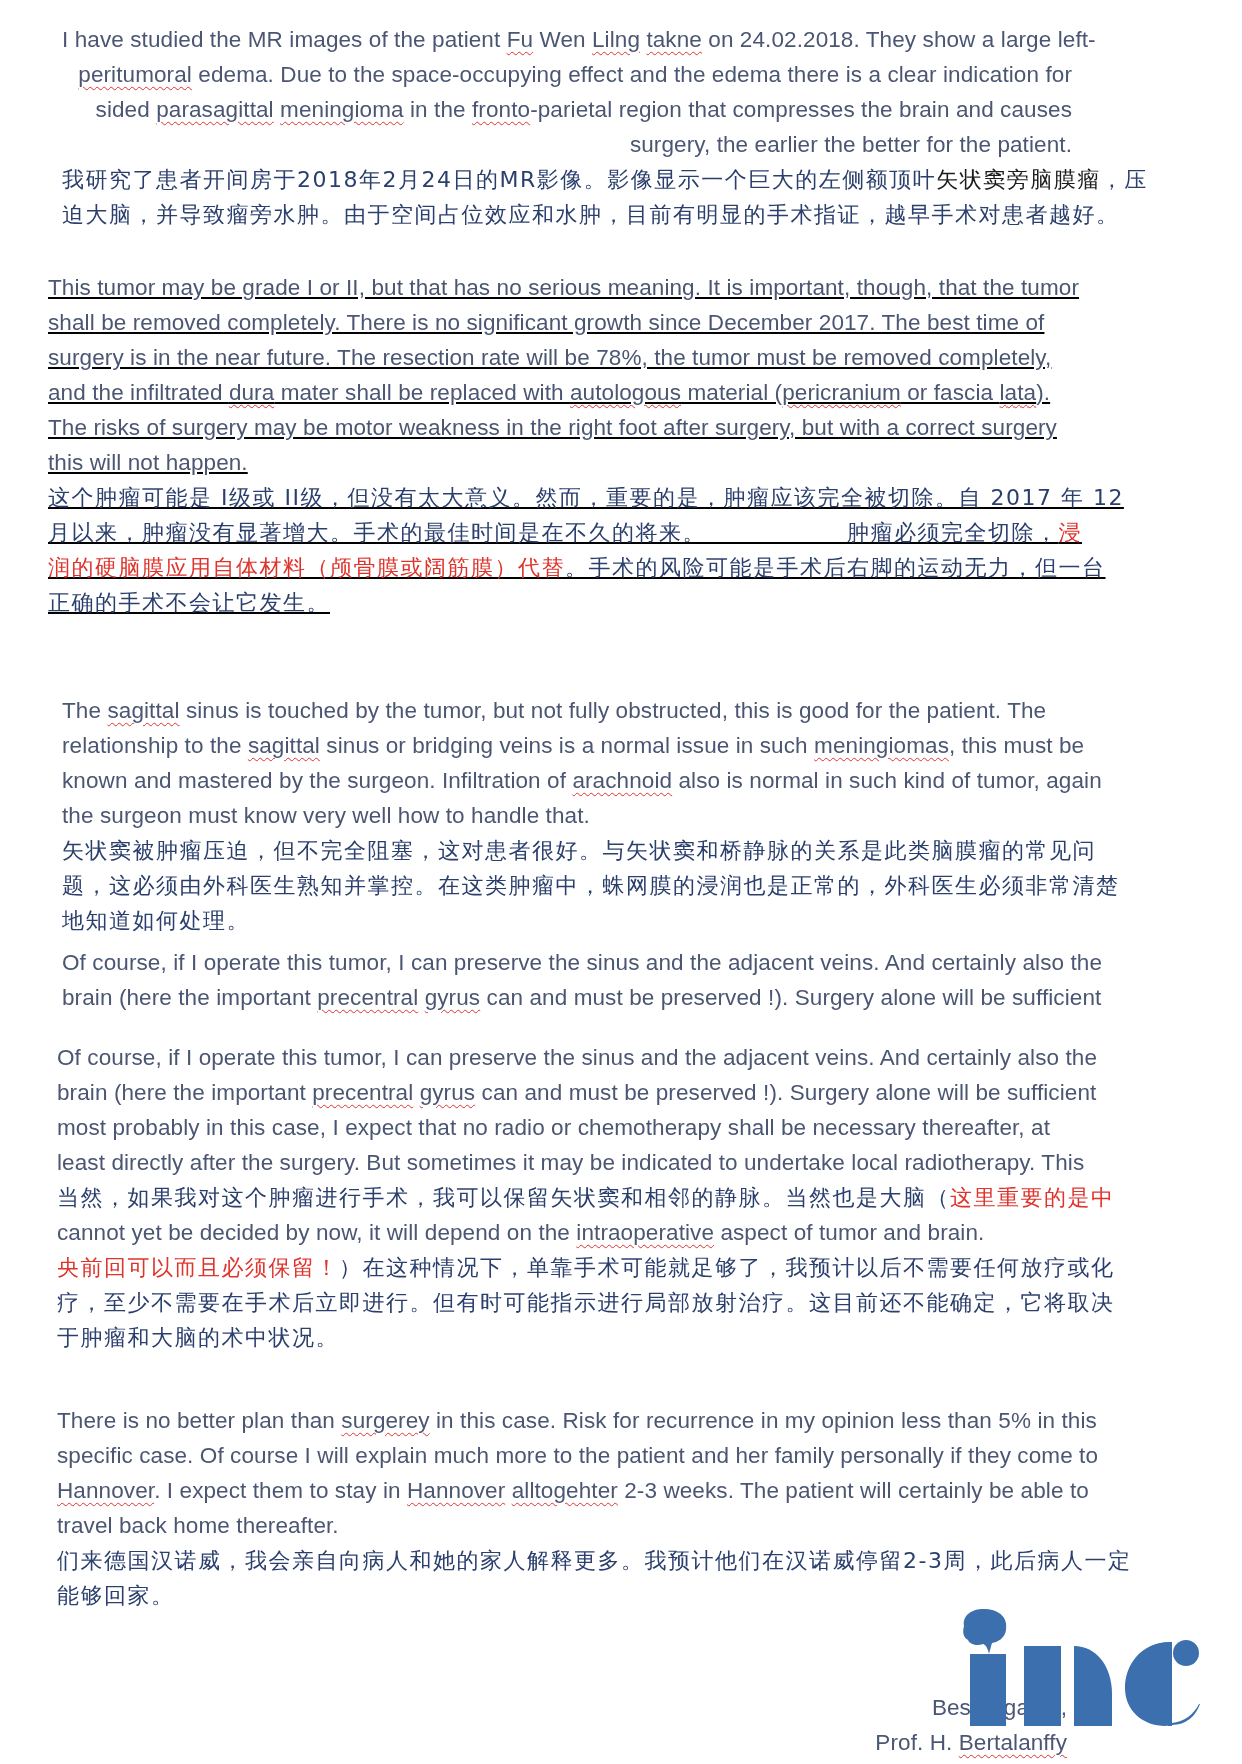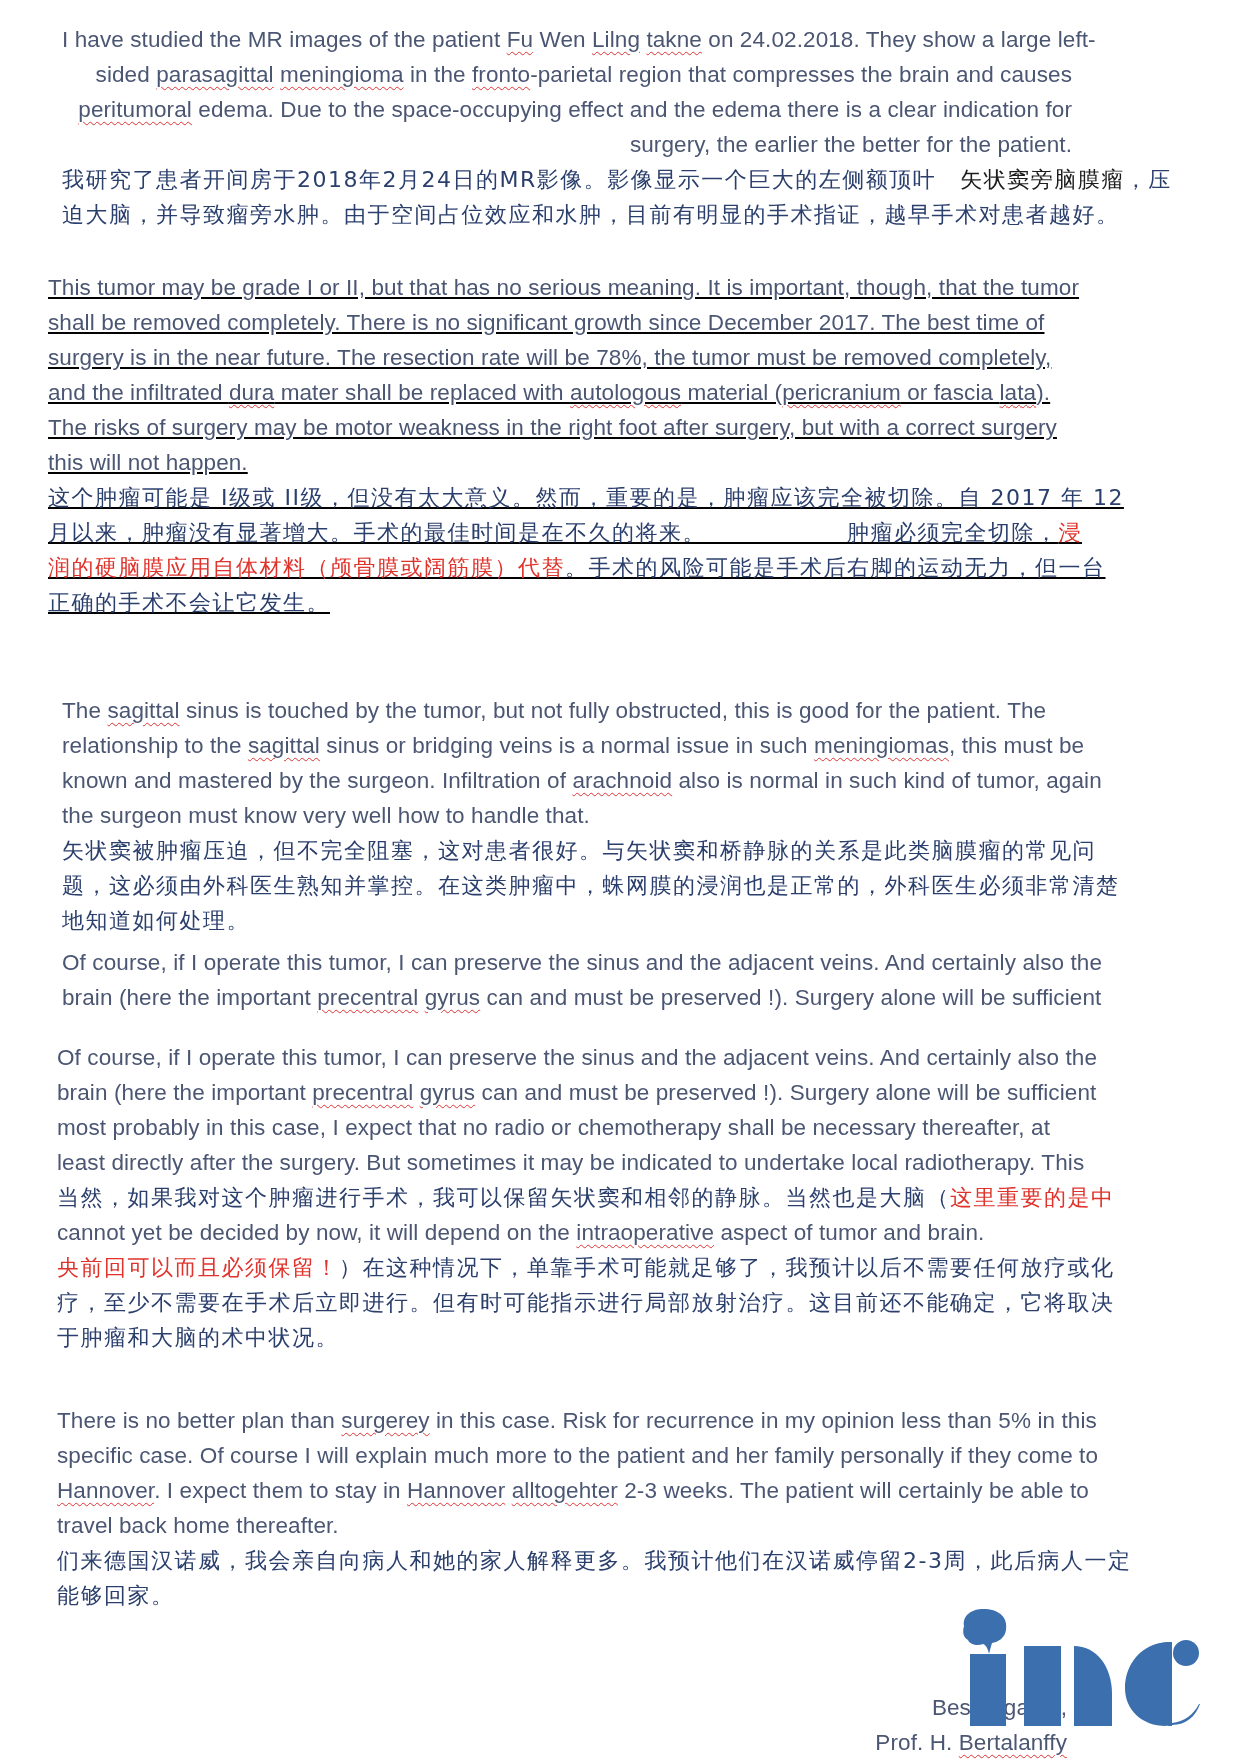--- a/index.html
+++ b/index.html
@@ -4,32 +4,32 @@
 <style>
   html, body { margin: 0; padding: 0; background: #ffffff; }
   body { width: 1242px; height: 1764px; position: relative; overflow: hidden;
          font-family: "Liberation Sans", "DejaVu Sans", sans-serif; }
   .doc { position: absolute; left: 0; top: 0; width: 1242px; }
   .block { position: absolute; width: 1010px; }
   .line { height: 35px; line-height: 35px; white-space: nowrap; font-size: 22.5px; }
   .en { color: #4b5673; letter-spacing: 0.1px; }
   .zh { color: #2b3f6d; font-family: "DejaVu Sans", sans-serif; font-size: 22px; letter-spacing: 1.5px; }
   .red { color: #e0332c; }
-  .black { color: #1c1c1c; margin-left: 24px; }
+  .black { color: #1c1c1c; }
   .sp { text-decoration: underline wavy #d33; text-decoration-thickness: 1px; text-underline-offset: 4px; }
   .logo { position: absolute; left: 960px; top: 1608px; width: 240px; height: 118px; }
 </style>
 </head>
 <body>
 
 <div class="doc" id="doc">
     <div class="block" style="top: 22px; left: 62px; text-align: right;">
       <div class="line en"><span class="">I have studied the MR images of the patient </span><span class="sp">Fu</span><span class=""> Wen </span><span class="sp">Lilng</span><span class=""> </span><span class="sp">takne</span><span class=""> on 24.02.2018. They show a large left-</span></div>
+      <div class="line en"><span class="sp">peritumoral</span><span class=""> edema. Due to the space-occupying effect and the edema there is a clear indication for</span></div>
       <div class="line en"><span class="">sided </span><span class="sp">parasagittal</span><span class=""> </span><span class="sp">meningioma</span><span class=""> in the </span><span class="sp">fronto</span><span class="">-parietal region that compresses the brain and causes</span></div>
-      <div class="line en"><span class="sp">peritumoral</span><span class=""> edema. Due to the space-occupying effect and the edema there is a clear indication for</span></div>
       <div class="line en"><span class="">surgery, the earlier the better for the patient.</span></div>
       <div class="line zh"><span class="">我研究了患者开间房于2018年2月24日的MR影像。影像显示一个巨大的左侧额顶叶</span><span class="black">矢状窦旁脑膜瘤</span><span class="">，压</span></div>
       <div class="line zh"><span class="">迫大脑，并导致瘤旁水肿。由于空间占位效应和水肿，目前有明显的手术指证，越早手术对患者越好。</span></div>
     </div>
     <div class="block" style="top: 270px; left: 48px; text-decoration: underline;">
       <div class="line en"><span class="">This tumor may be grade I or II, but that has no serious meaning. It is important, though, that the tumor</span></div>
       <div class="line en"><span class="">shall be  removed completely. There is no significant growth since December 2017. The best time of</span></div>
       <div class="line en"><span class="">surgery is in the near future. The resection rate will be 78%, the tumor must be removed completely,</span></div>
       <div class="line en"><span class="">and the infiltrated </span><span class="sp">dura</span><span class=""> mater shall be replaced with </span><span class="sp">autologous</span><span class=""> material (</span><span class="sp">pericranium</span><span class=""> or fascia </span><span class="sp">lata</span><span class="">).</span></div>
       <div class="line en"><span class="">The risks of surgery may be motor weakness in the right foot after surgery, but with a correct surgery</span></div>

